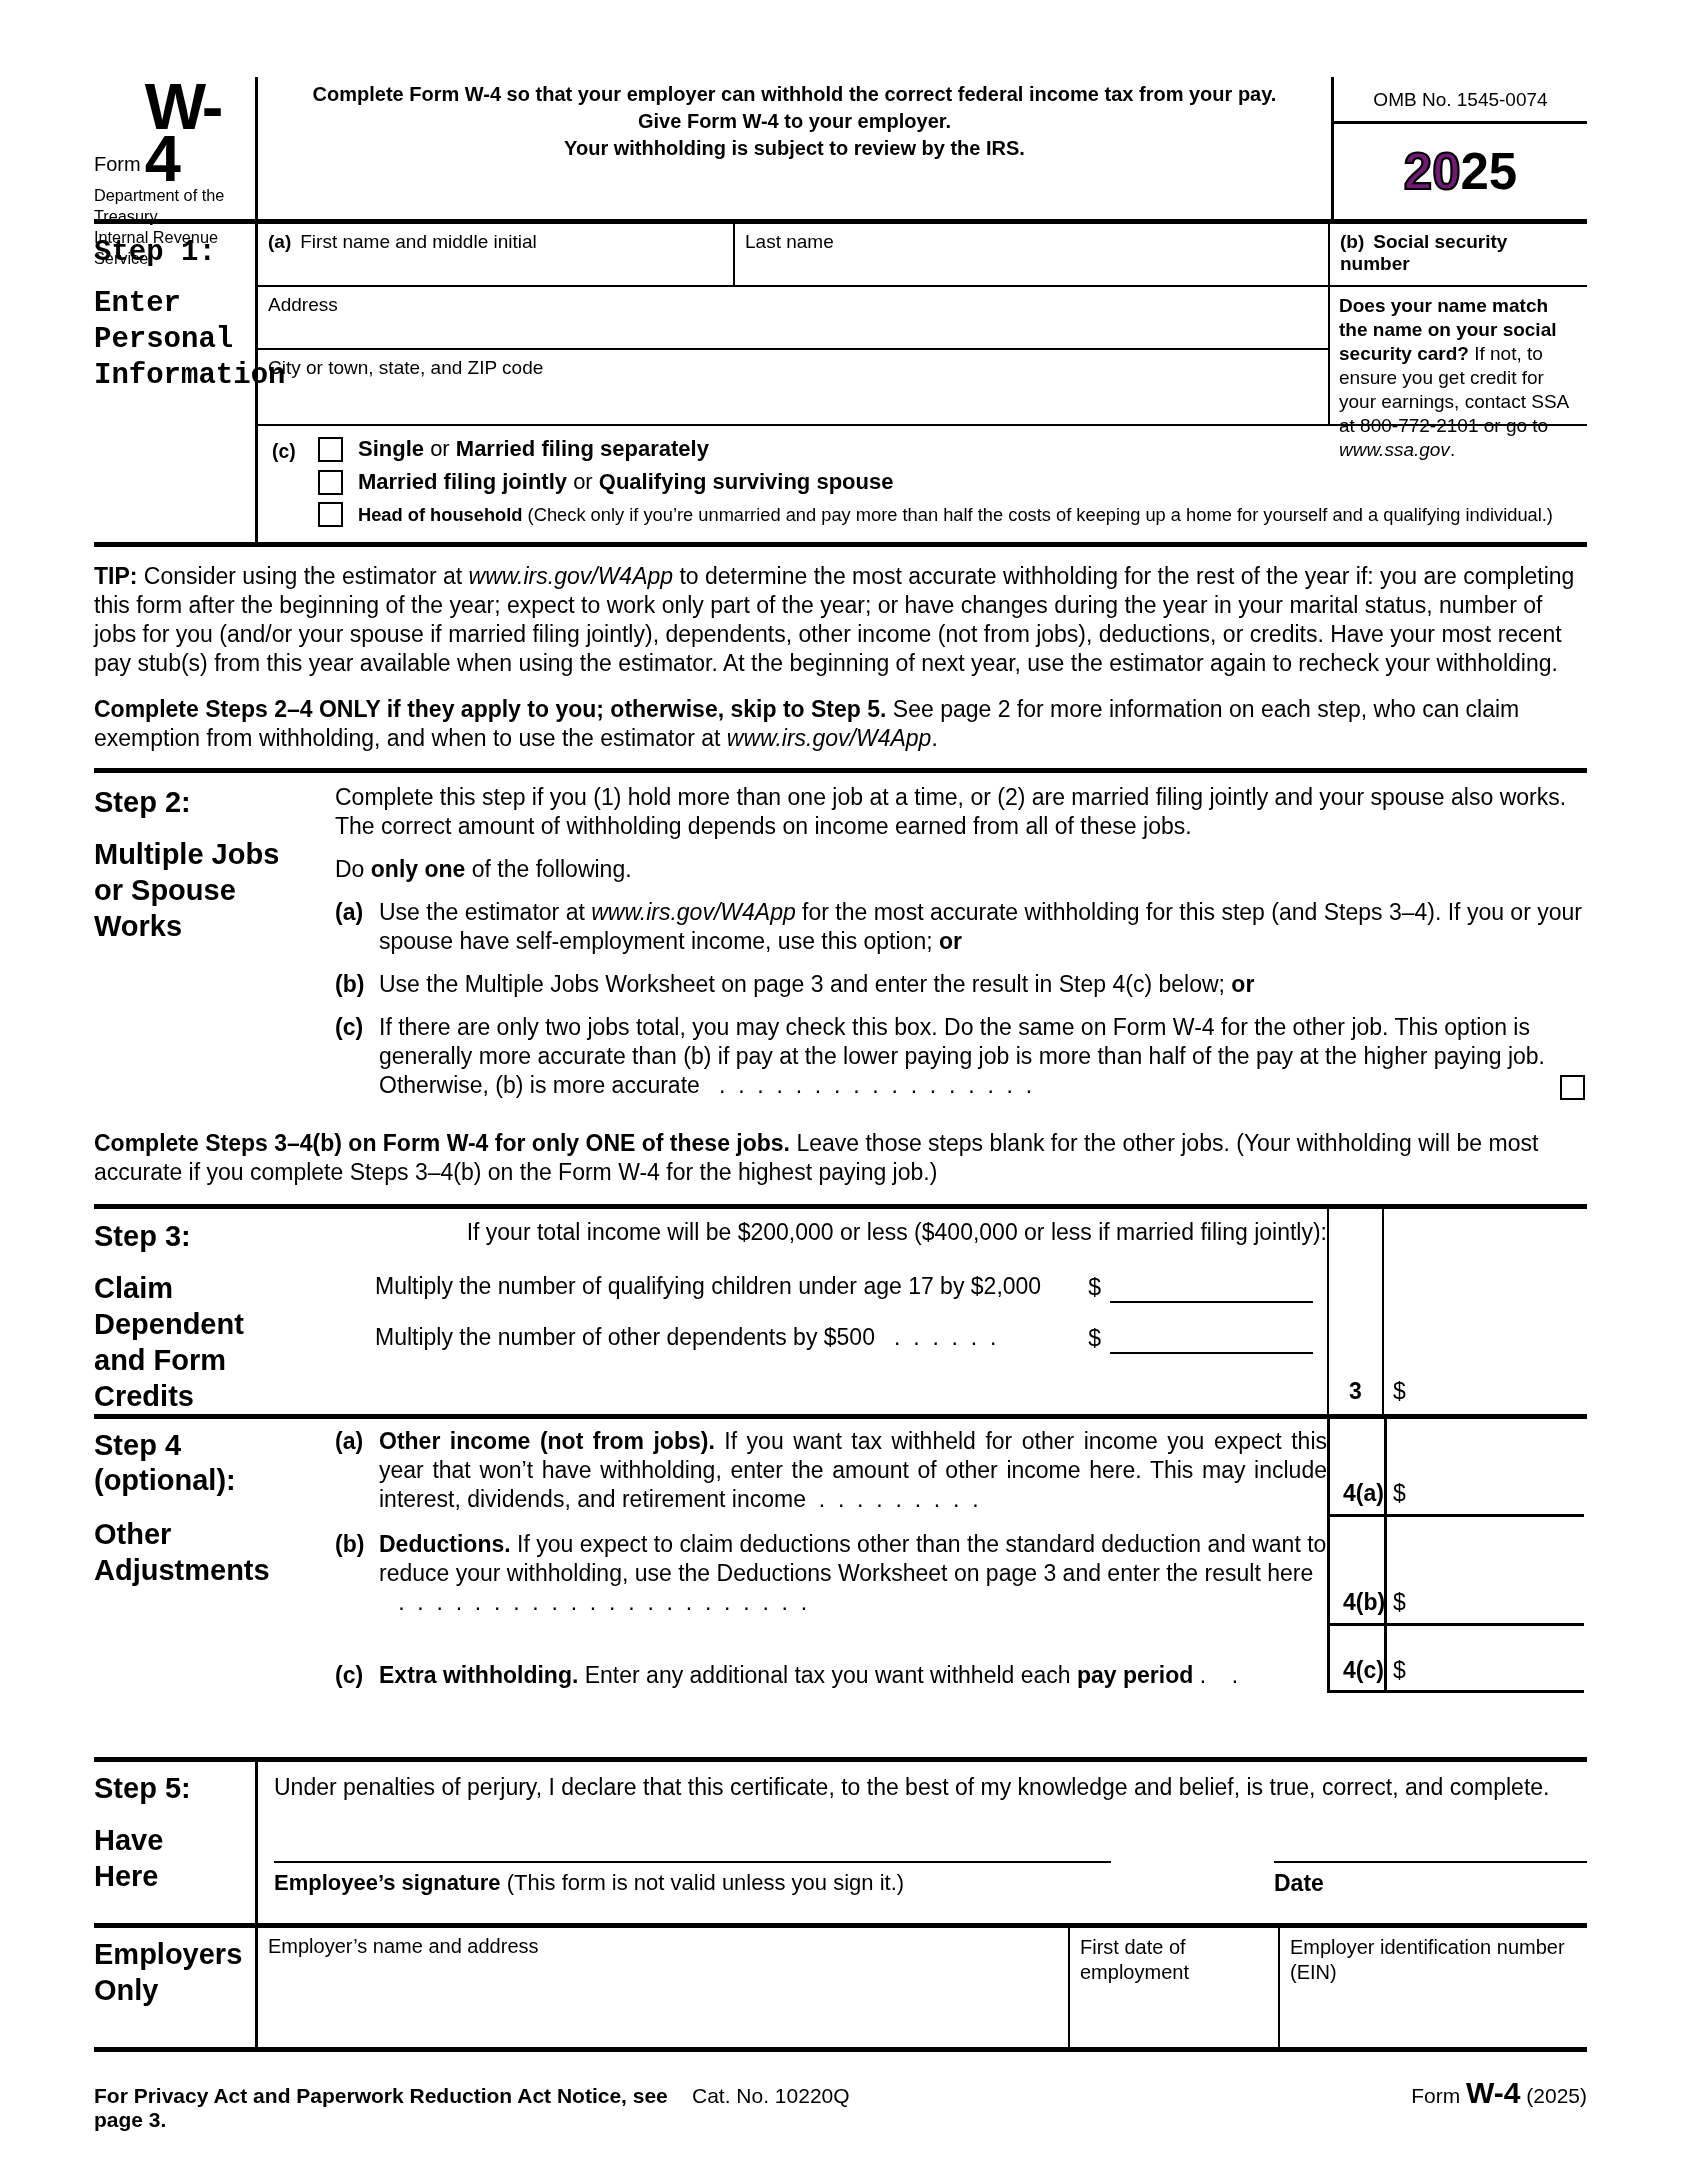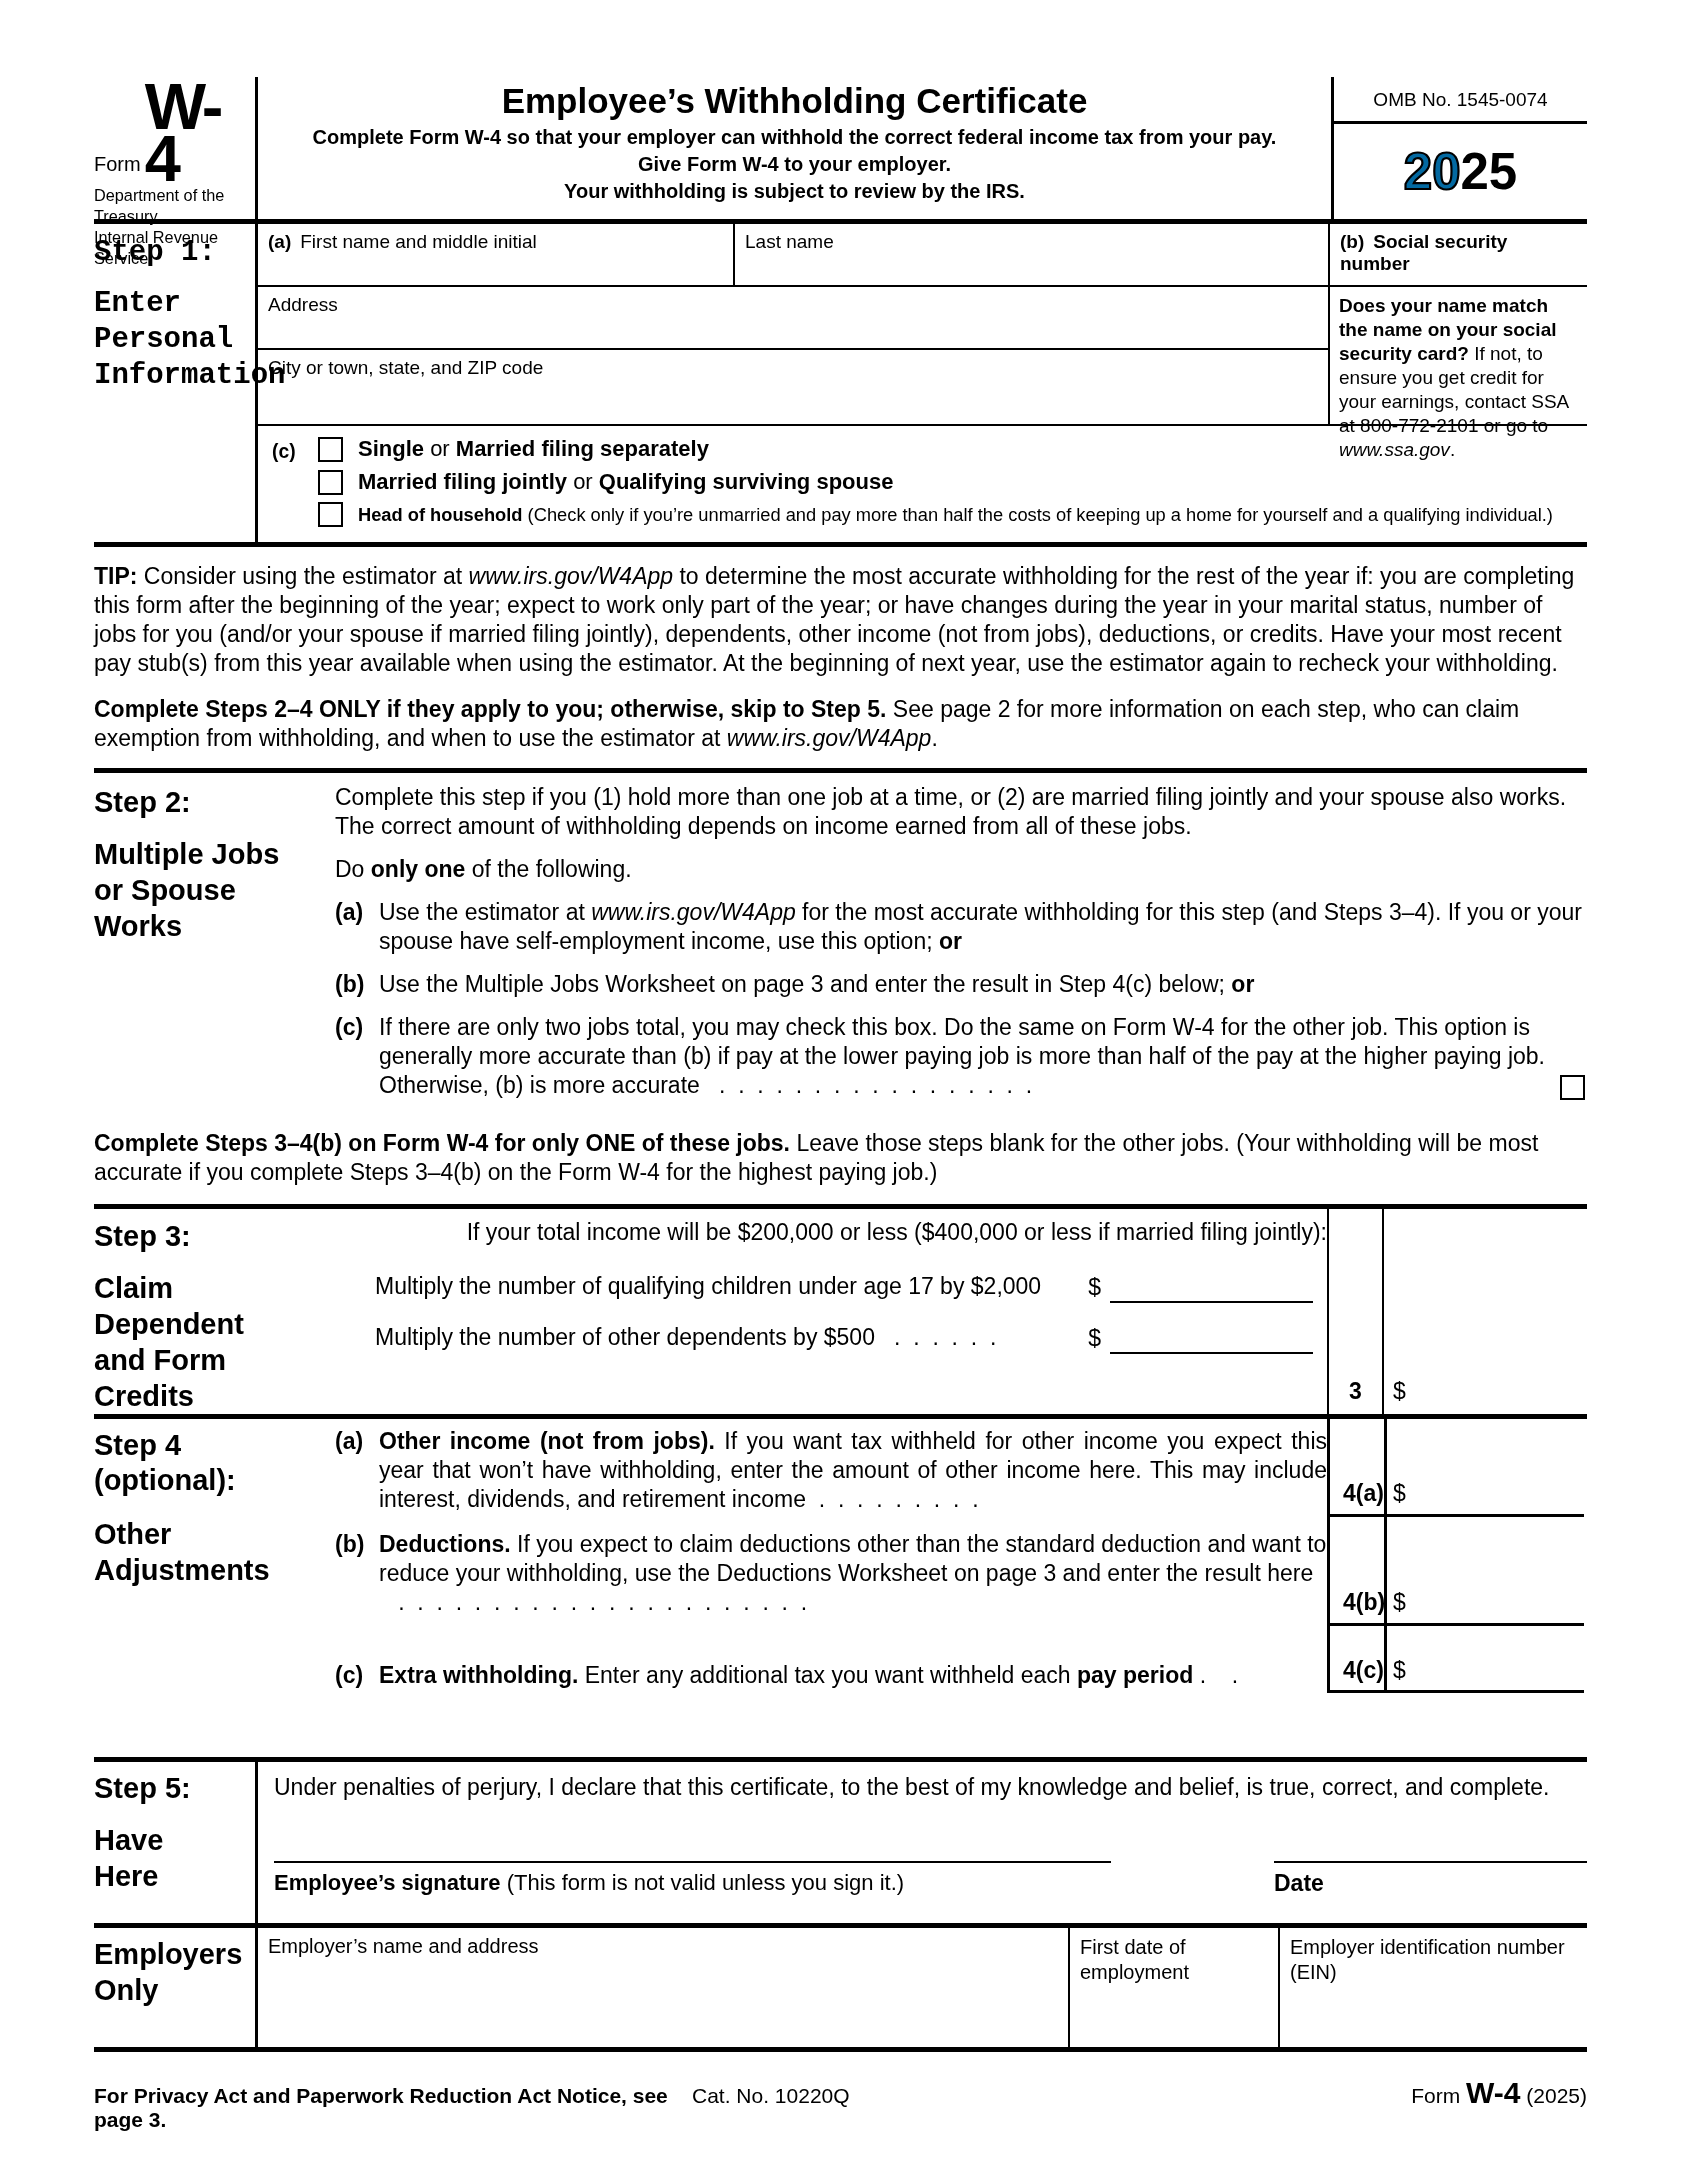--- a/index.html
+++ b/index.html
@@ -20,21 +20,21 @@
   .formline { display:flex; align-items:flex-end; }
   .form-word { font-size:20px; padding-bottom:9px; margin-right:4px; }
   .form-num { font-size:65px; font-weight:bold; letter-spacing:-3px; line-height:0.8; }
   .dept { font-size:16.3px; line-height:21px; }
   .hdr-center { flex:1; border-left:3px solid #000; border-right:3px solid #000; text-align:center; padding:4px 12px 0; }
   .hdr-center h1 { font-size:35px; line-height:40px; margin-bottom:3px; }
   .sub { font-size:20px; font-weight:bold; line-height:27px; }
   .hdr-right { width:253px; display:flex; flex-direction:column; }
   .omb { font-size:19px; text-align:center; padding:12px 0 10px; border-bottom:3px solid #000; }
   .year { flex:1; display:flex; align-items:center; justify-content:center; font-size:51px; }
-  .y-outline { color:#0369a1; font-weight:bold; -webkit-text-stroke:2.2px #000; text-shadow:0 0 1px #000; }
+  .y-outline { color:#701a75; font-weight:bold; -webkit-text-stroke:2.2px #000; text-shadow:0 0 1px #000; }
   .y-solid { font-weight:bold; }
 
   
   .step-t { font-size:29px; font-weight:bold; margin-bottom:17px; }
   .step-sub { font-size:29px; font-weight:bold; line-height:36px; }
   .lbl-gap { height:18px; }
 
   
   .step1 { display:flex; border-bottom:5px solid #000; }
   .s1-label { width:161px; padding-top:12px;font-family:Liberation Mono, monospace; }
@@ -137,21 +137,20 @@
       <div class="formline">
         <span class="form-word">Form</span>
         <span class="form-num">W-4</span>
       </div>
       <div class="dept">
         <div>Department of the Treasury</div>
         <div>Internal Revenue Service</div>
       </div>
     </div>
     <div class="hdr-center">
-      <h1>Employee’s Withholding Certificate</h1>
       <div class="sub">Complete Form W-4 so that your employer can withhold the correct federal income tax from your pay.</div>
       <div class="sub">Give Form W-4 to your employer.</div>
       <div class="sub">Your withholding is subject to review by the IRS.</div>
     </div>
     <div class="hdr-right">
       <div class="omb">OMB No. 1545-0074</div>
       <div class="year">
         <span class="y-outline">20</span>
           <span class="y-solid">25</span>
       </div>

